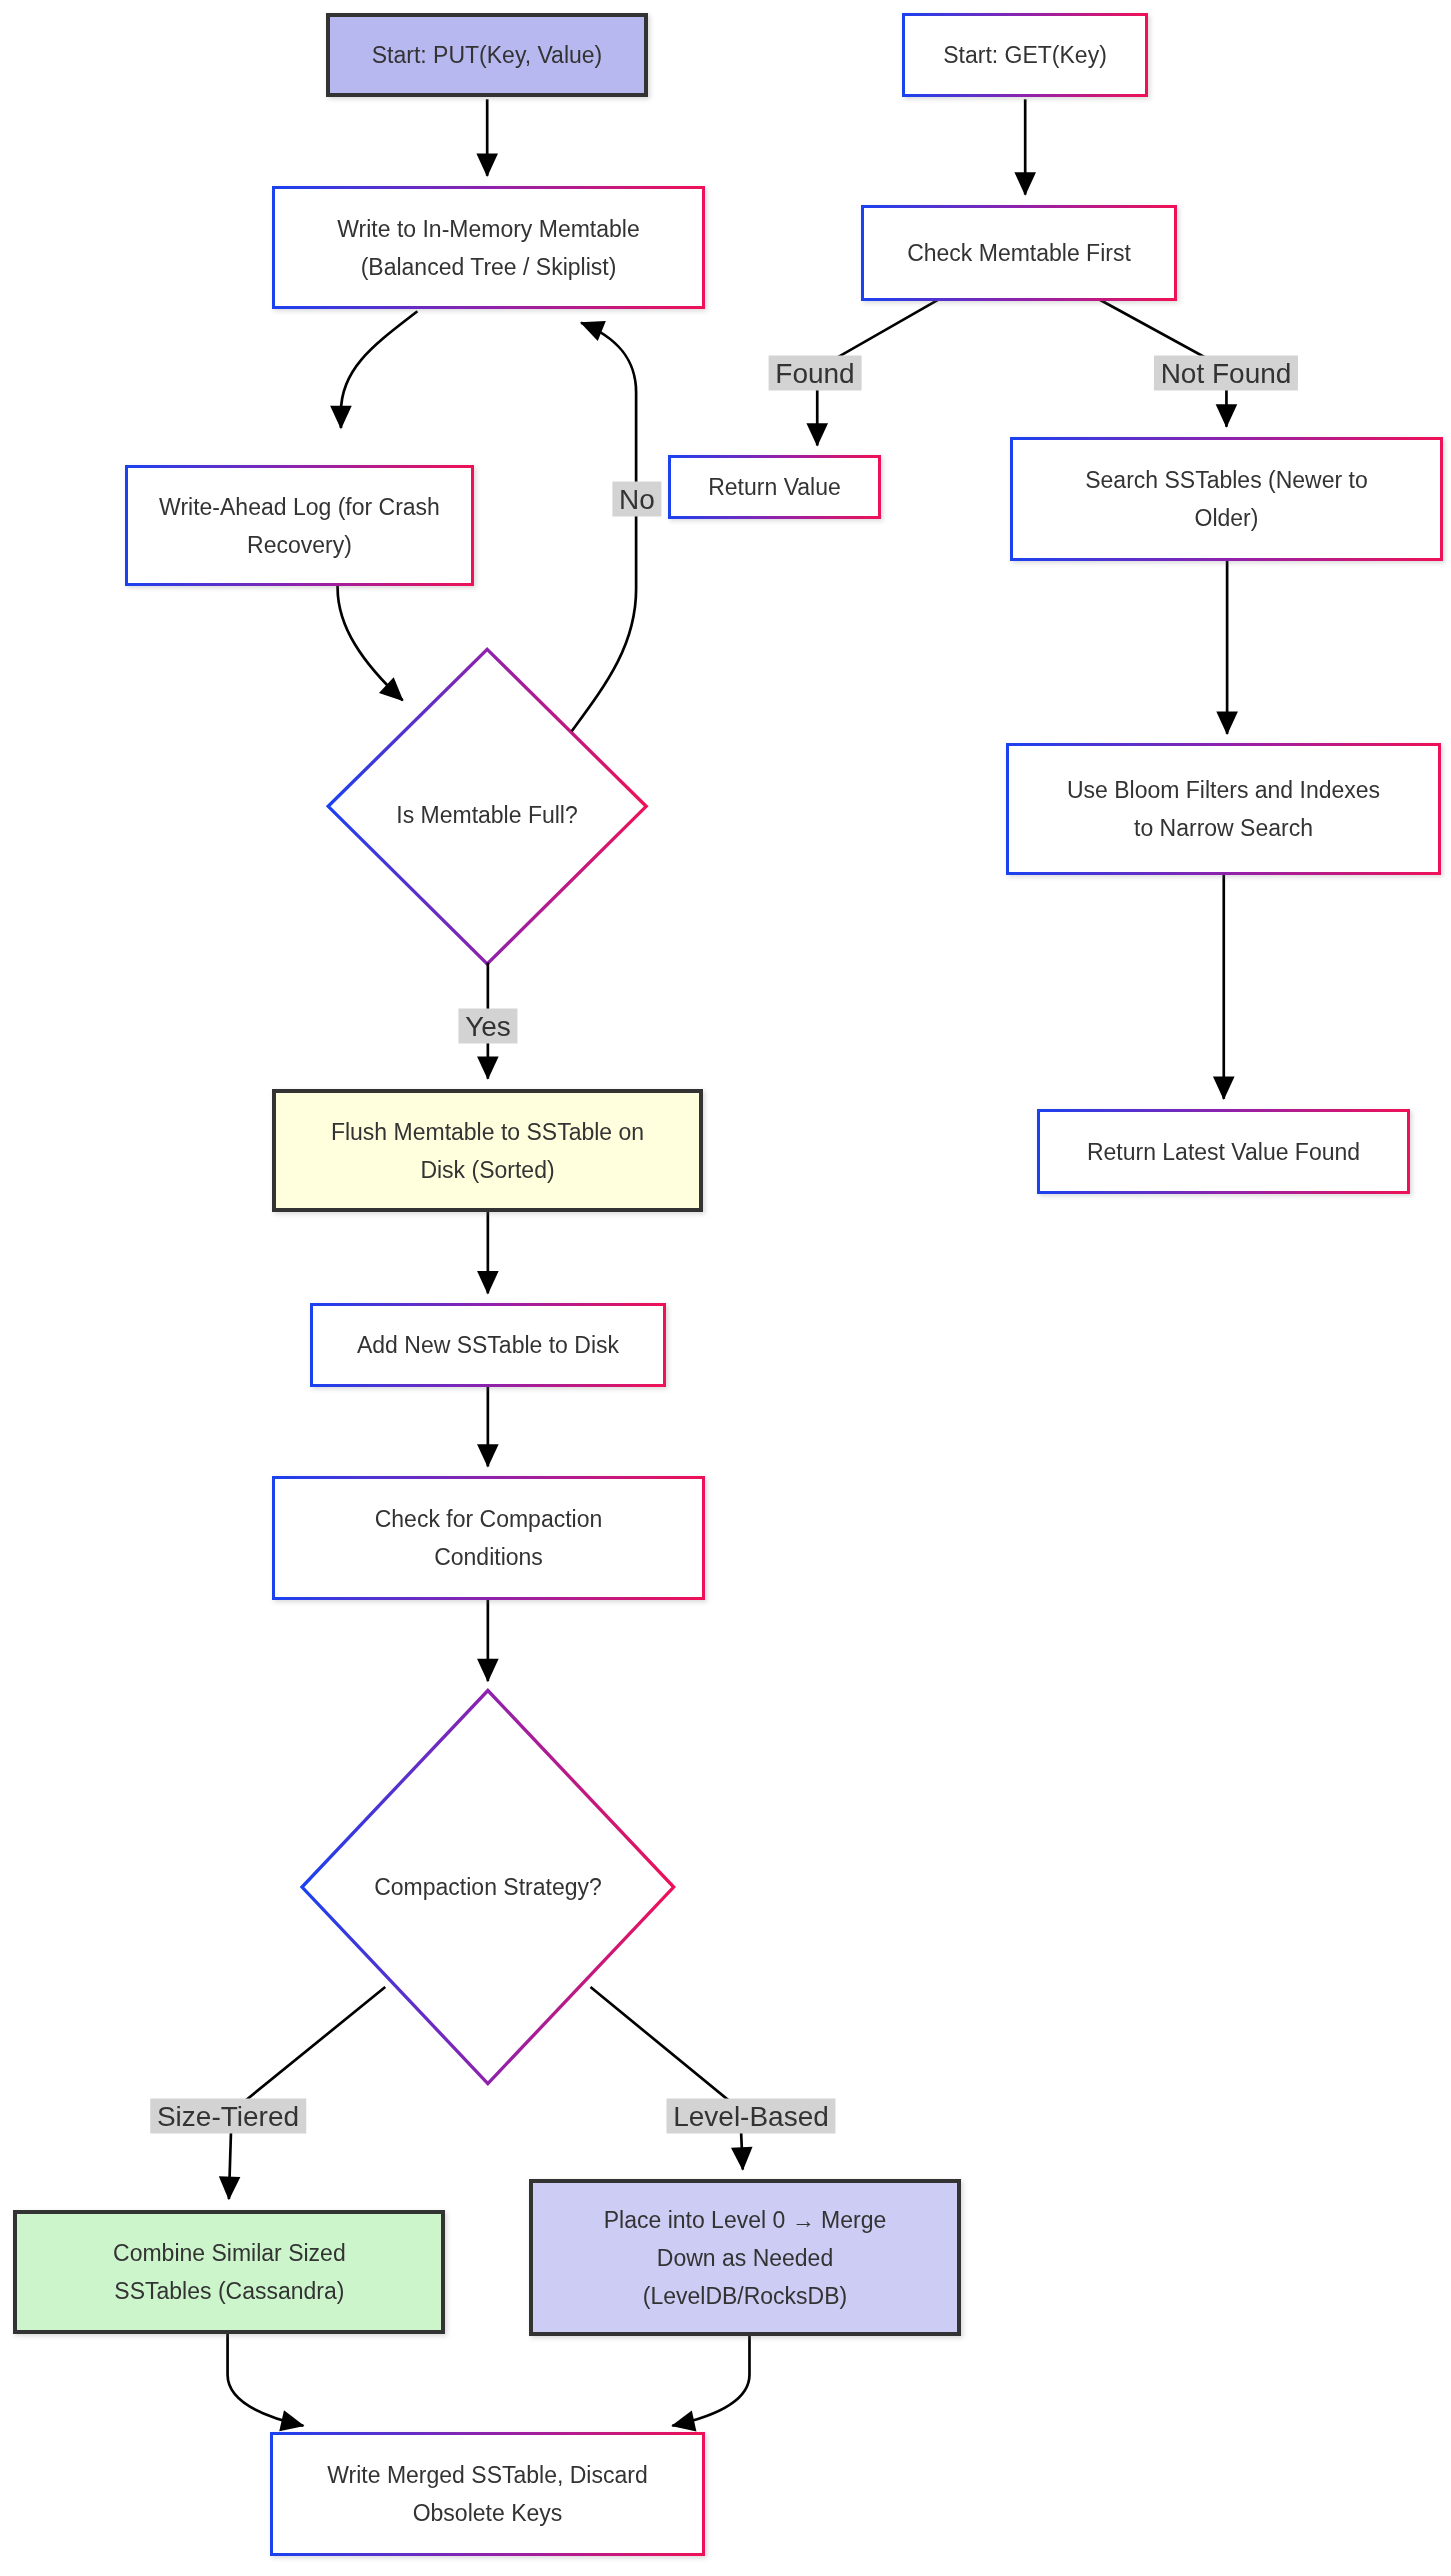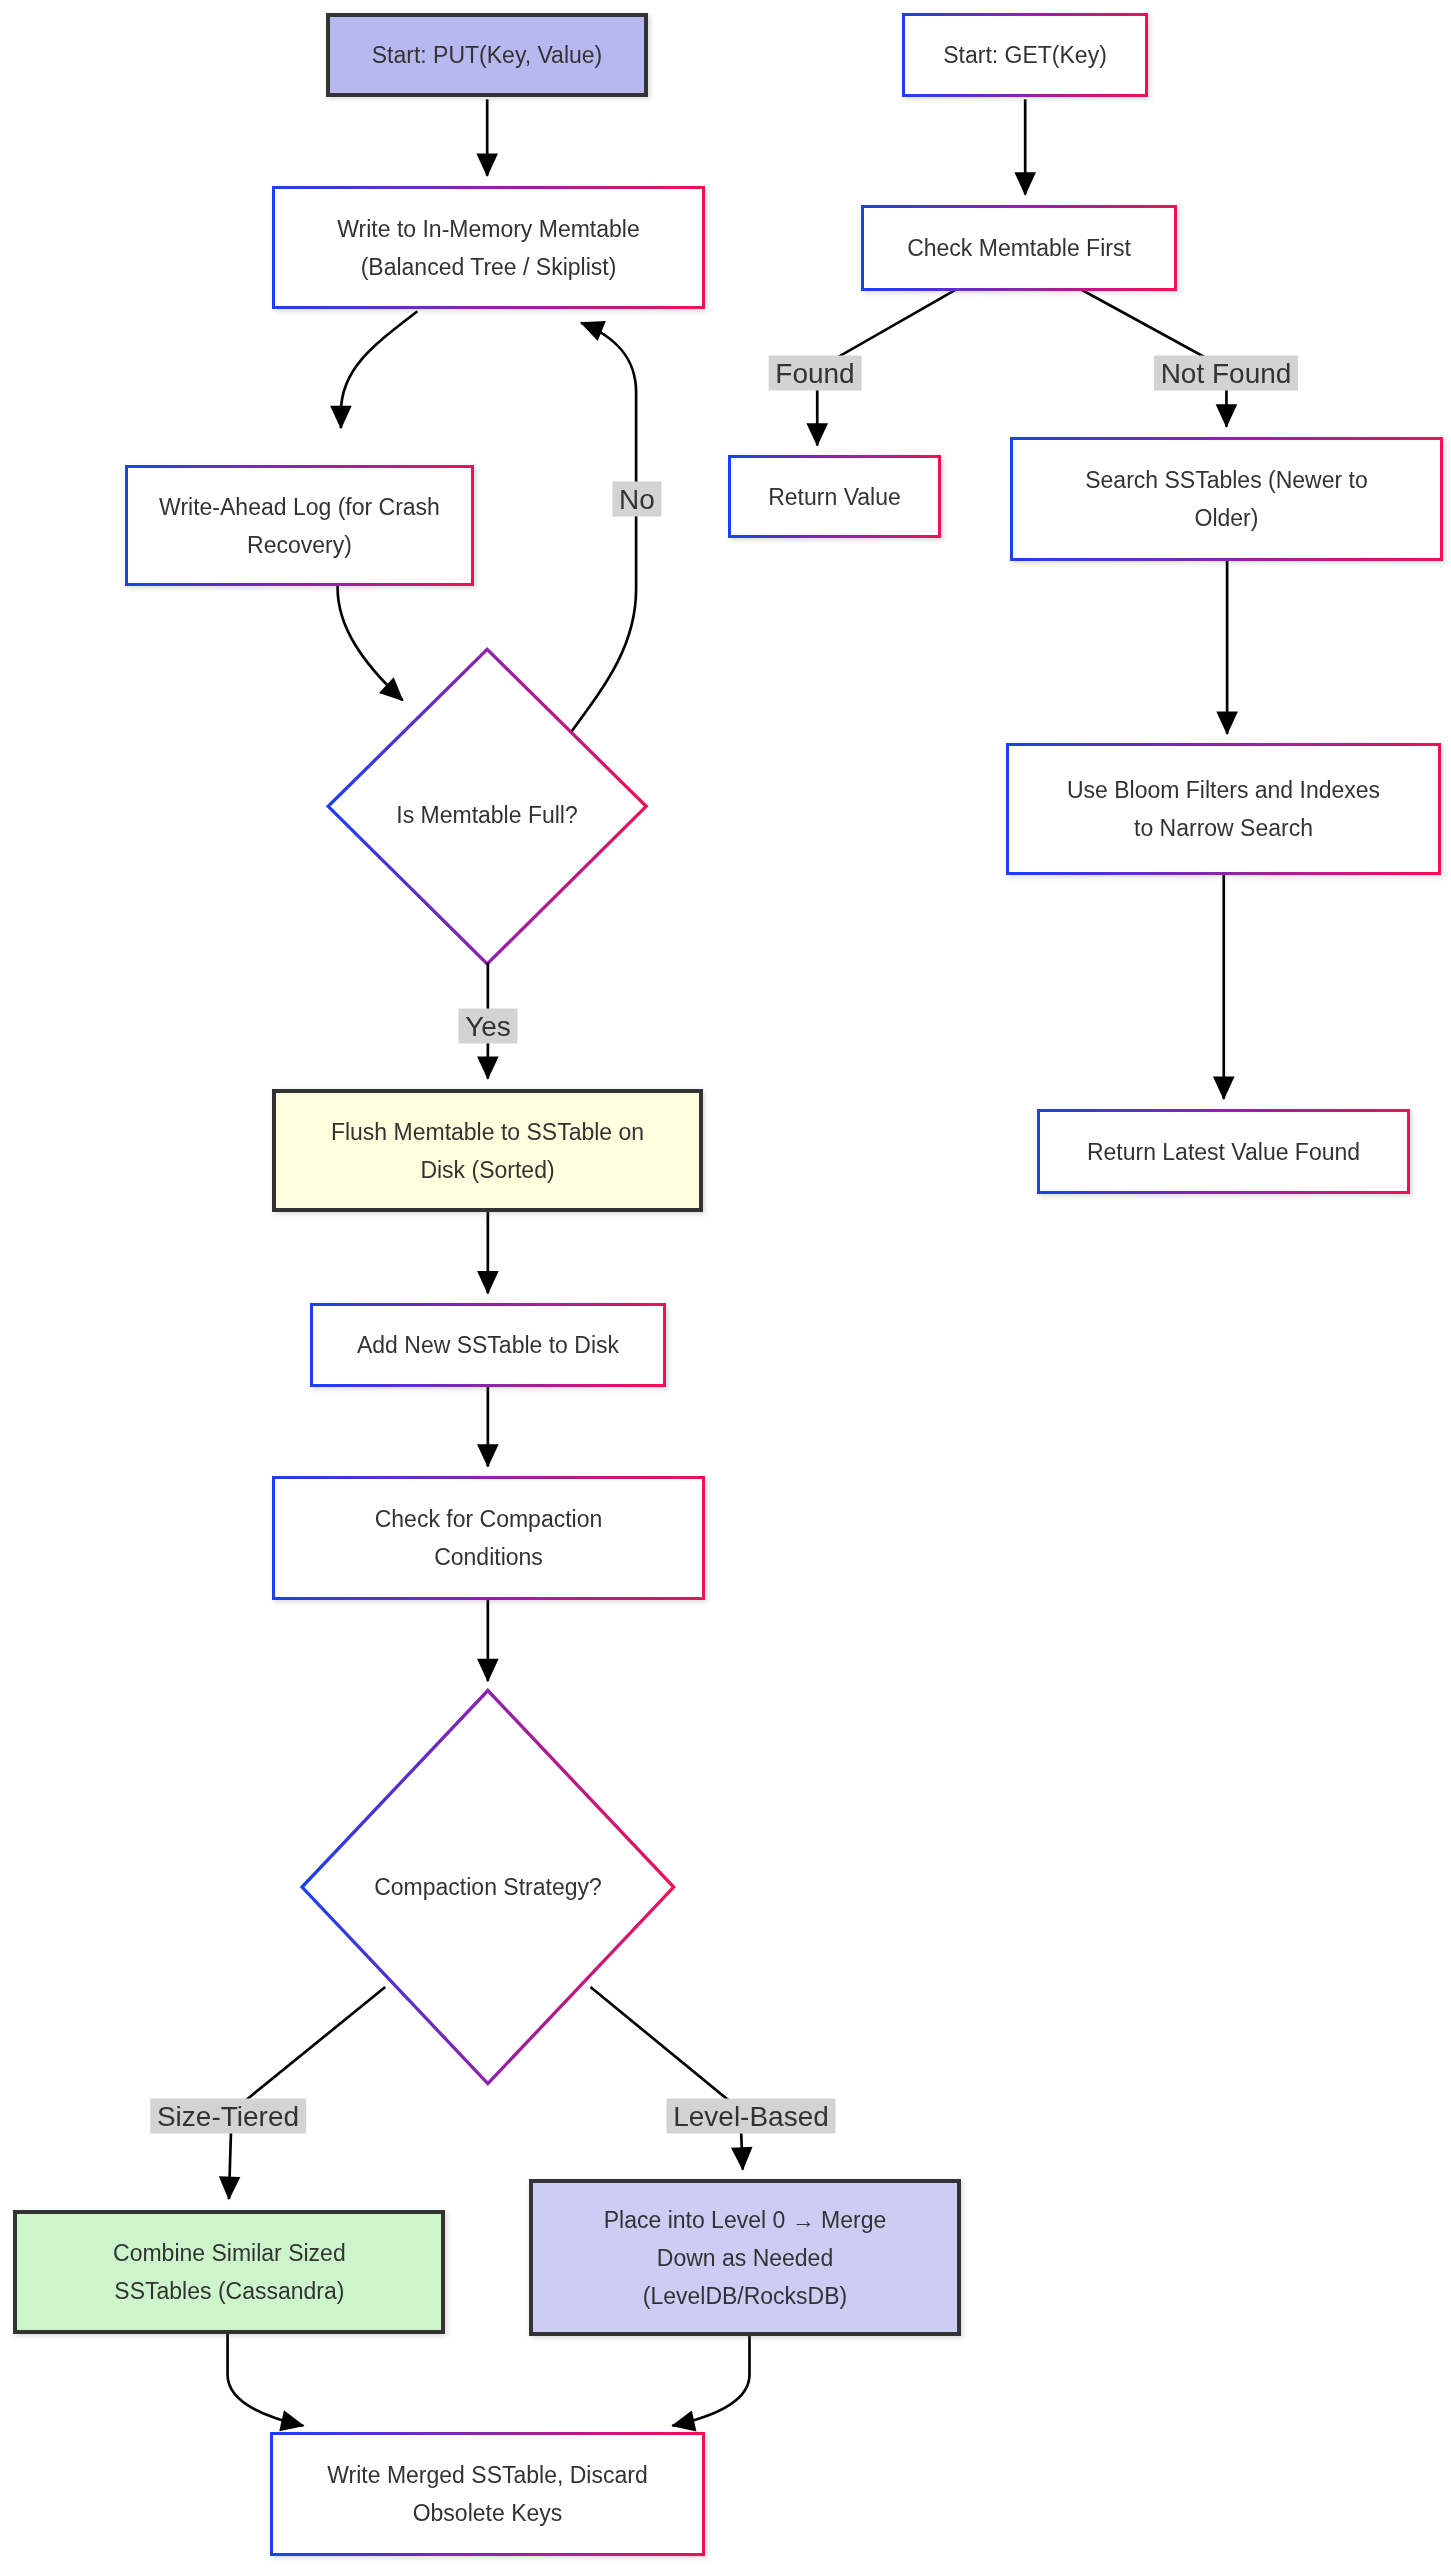--- a/index.html
+++ b/index.html
@@ -70,26 +70,26 @@
   </g>
 </svg>
 
 <div class="node solid fill-lav" style="left:326px;top:13.4px;width:322px;height:84px;">Start: PUT(Key, Value)</div>
 
 <div class="node grad" style="left:902px;top:13.4px;width:246px;height:84px;">Start: GET(Key)</div>
 
 <div class="node grad" style="left:272px;top:186px;width:433px;height:123px;">Write to In-Memory Memtable
 (Balanced Tree / Skiplist)</div>
 
-<div class="node grad" style="left:861px;top:205px;width:316px;height:86px;">Check Memtable First</div>
+<div class="node grad" style="left:861px;top:205px;width:316px;height:96px;">Check Memtable First</div>
 
 <div class="node grad" style="left:125px;top:437px;width:349px;height:121px;margin-top:28px;">Write-Ahead Log (for Crash
 Recovery)</div>
 
-<div class="node grad" style="left:728px;top:455px;width:213px;height:83px;">Return Value</div>
+<div class="node grad" style="left:668px;top:455px;width:213px;height:64px;">Return Value</div>
 
 <div class="node grad" style="left:1010px;top:437px;width:433px;height:124px;">Search SSTables (Newer to
 Older)</div>
 
 <div class="diamond-label" style="left:487px;top:806px;margin-top:9px;">Is Memtable Full?</div>
 
 <div class="node grad" style="left:1006px;top:743px;width:435px;height:132px;">Use Bloom Filters and Indexes
 to Narrow Search</div>
 
 <div class="node solid fill-yellow" style="left:272px;top:1089px;width:431px;height:123px;">Flush Memtable to SSTable on

